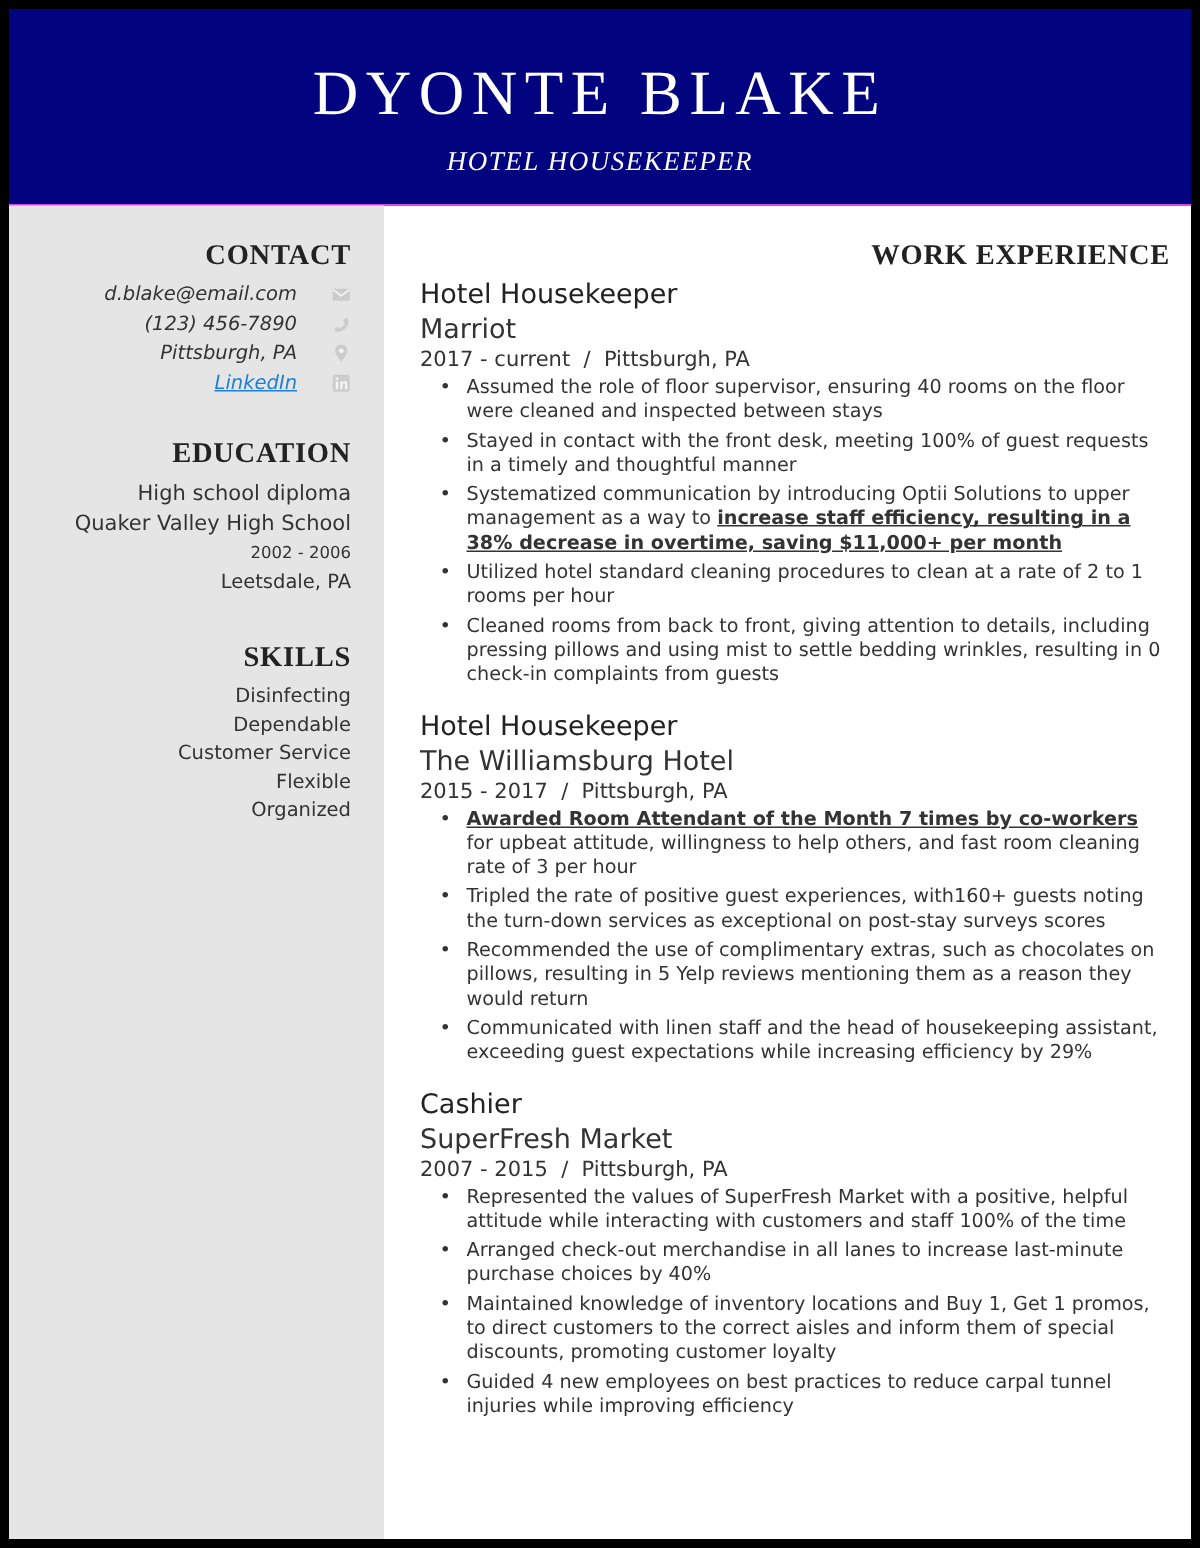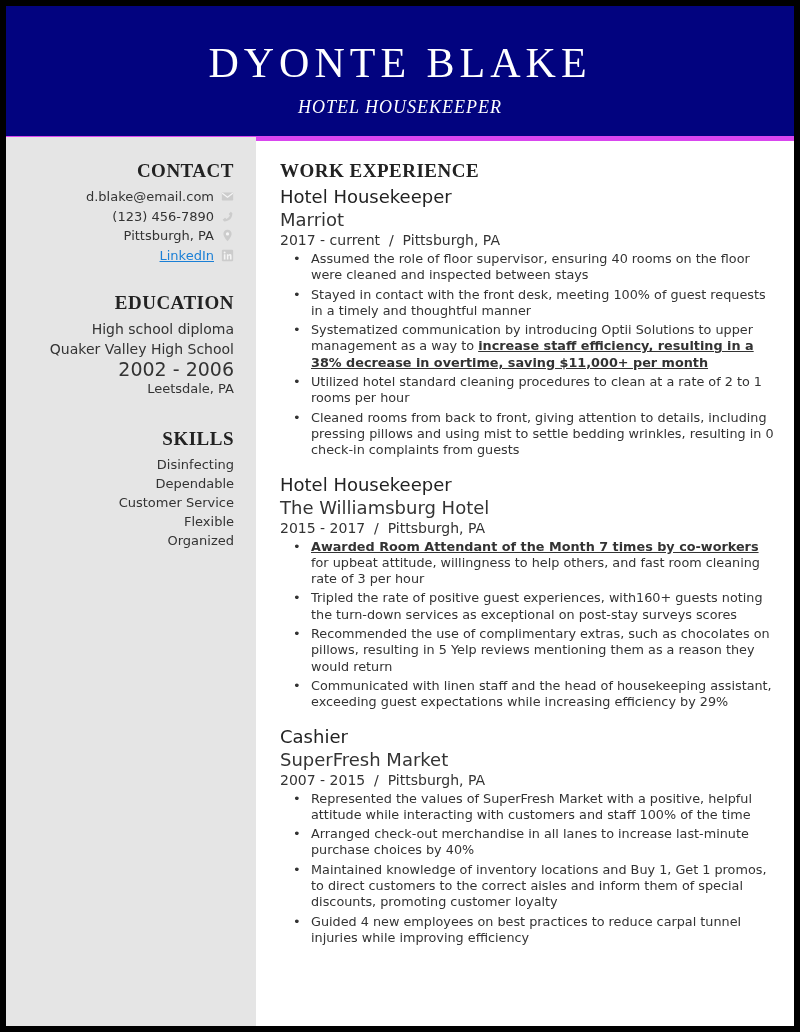--- a/index.html
+++ b/index.html
@@ -7,21 +7,21 @@
     width: 800px; height: 1032px; background: #000;
     position: relative; overflow: hidden;
     font-family: "DejaVu Sans", sans-serif;
   }
   .page {
     position: absolute; left: 6px; top: 6px; width: 788px; height: 1020px;
     background: #ffffff; overflow: hidden;
   }
   .header {
     position: absolute; left: 0; top: 0; width: 788px; height: 130px;
-    background: #02037f; border-bottom: 5px solid #d946ef;
+    background: #02037f; border-bottom: 1px solid #d946ef;
     text-align: center; color: #ffffff;
   }
   .name {
     position: absolute; left: 0; right: 0; top: 32px;
     font-family: "Liberation Serif", serif; font-size: 42px; letter-spacing: 5px;
     line-height: 50px; font-weight: normal;
   }
   .title {
     position: absolute; left: 0; right: 0; top: 90px;
     font-family: "Liberation Serif", serif; font-style: italic; font-size: 18px;
@@ -35,32 +35,32 @@
   .section-heading {
     font-family: "Liberation Serif", serif; font-weight: bold; font-size: 19px;
     color: #222; letter-spacing: 0.5px; line-height: 24px; margin: 0;
   }
   .left .section-heading { margin-top: 22px; margin-bottom: 4px; }
   .left .line {
     font-family: "DejaVu Sans", sans-serif; font-size: 13px; color: #333;
     line-height: 19.5px; white-space: nowrap;
   }
   .contact-line { display: flex; justify-content: flex-end; align-items: center; }
-  .contact-line .ctext { margin-right: 6px; }
+  .contact-line .ctext { margin-right: 22px; font-style: italic; }
   .contact-icon { width: 14px; height: 14px; display: inline-flex; align-items: center; justify-content: center; }
   .contact-icon svg { width: 13px; height: 13px; }
   .link { color: #1a7fd6; text-decoration: underline; cursor: pointer; }
   .edu .line { font-size: 14px; line-height: 20px; }
   .skills .line { font-size: 13px; line-height: 19px; }
 
   .right {
     position: absolute; left: 274px; top: 131px; width: 500px;
     color: #333;
   }
-  .right .section-heading { margin-top: 22px; margin-bottom: 2px; }
+  .right .section-heading { margin-top: 22px; margin-bottom: 2px; text-align: right; }
   .job { margin-bottom: 14px; }
   .job-title { font-size: 18px; line-height: 24px; color: #222; margin-top: 2px; }
   .company { font-size: 18px; line-height: 21px; color: #333; }
   .meta { font-size: 14px; line-height: 21px; color: #333; }
   ul.bullets { margin: 0; padding: 0; list-style: none; }
   ul.bullets li {
     position: relative; padding-left: 31px; font-size: 12.8px; line-height: 16.3px;
     color: #333; margin-bottom: 3px;
   }
   ul.bullets li::before {
@@ -117,21 +117,21 @@
                 <path d="M7.2 6.5 H9 V7.5 C9.5 6.7 10.4 6.3 11.2 6.3 C12.6 6.3 13 7.3 13 8.8 V13 H11 V9.2 C11 8.4 10.8 8 10.1 8 C9.4 8 9.1 8.5 9.1 9.2 V13 H7.2 Z" fill="#f5f5f5"></path>
               </svg>
           </span>
         </div>
       </section>
 
       <section class="edu">
         <h2 class="section-heading" style="margin-top:26px;">EDUCATION</h2>
         <div class="line">High school diploma</div>
         <div class="line">Quaker Valley High School</div>
-        <div class="line" style="font-size:19px;">2002 - 2006</div>
+        <div class="line" style="font-size:11px;">2002 - 2006</div>
         <div class="line" style="font-size:13px;">Leetsdale, PA</div>
       </section>
 
       <section class="skills">
         <h2 class="section-heading" style="margin-top:28px;padding-left:45px;">SKILLS</h2>
         <div class="line">Disinfecting</div>
         <div class="line">Dependable</div>
         <div class="line">Customer Service</div>
         <div class="line">Flexible</div>
         <div class="line">Organized</div>

